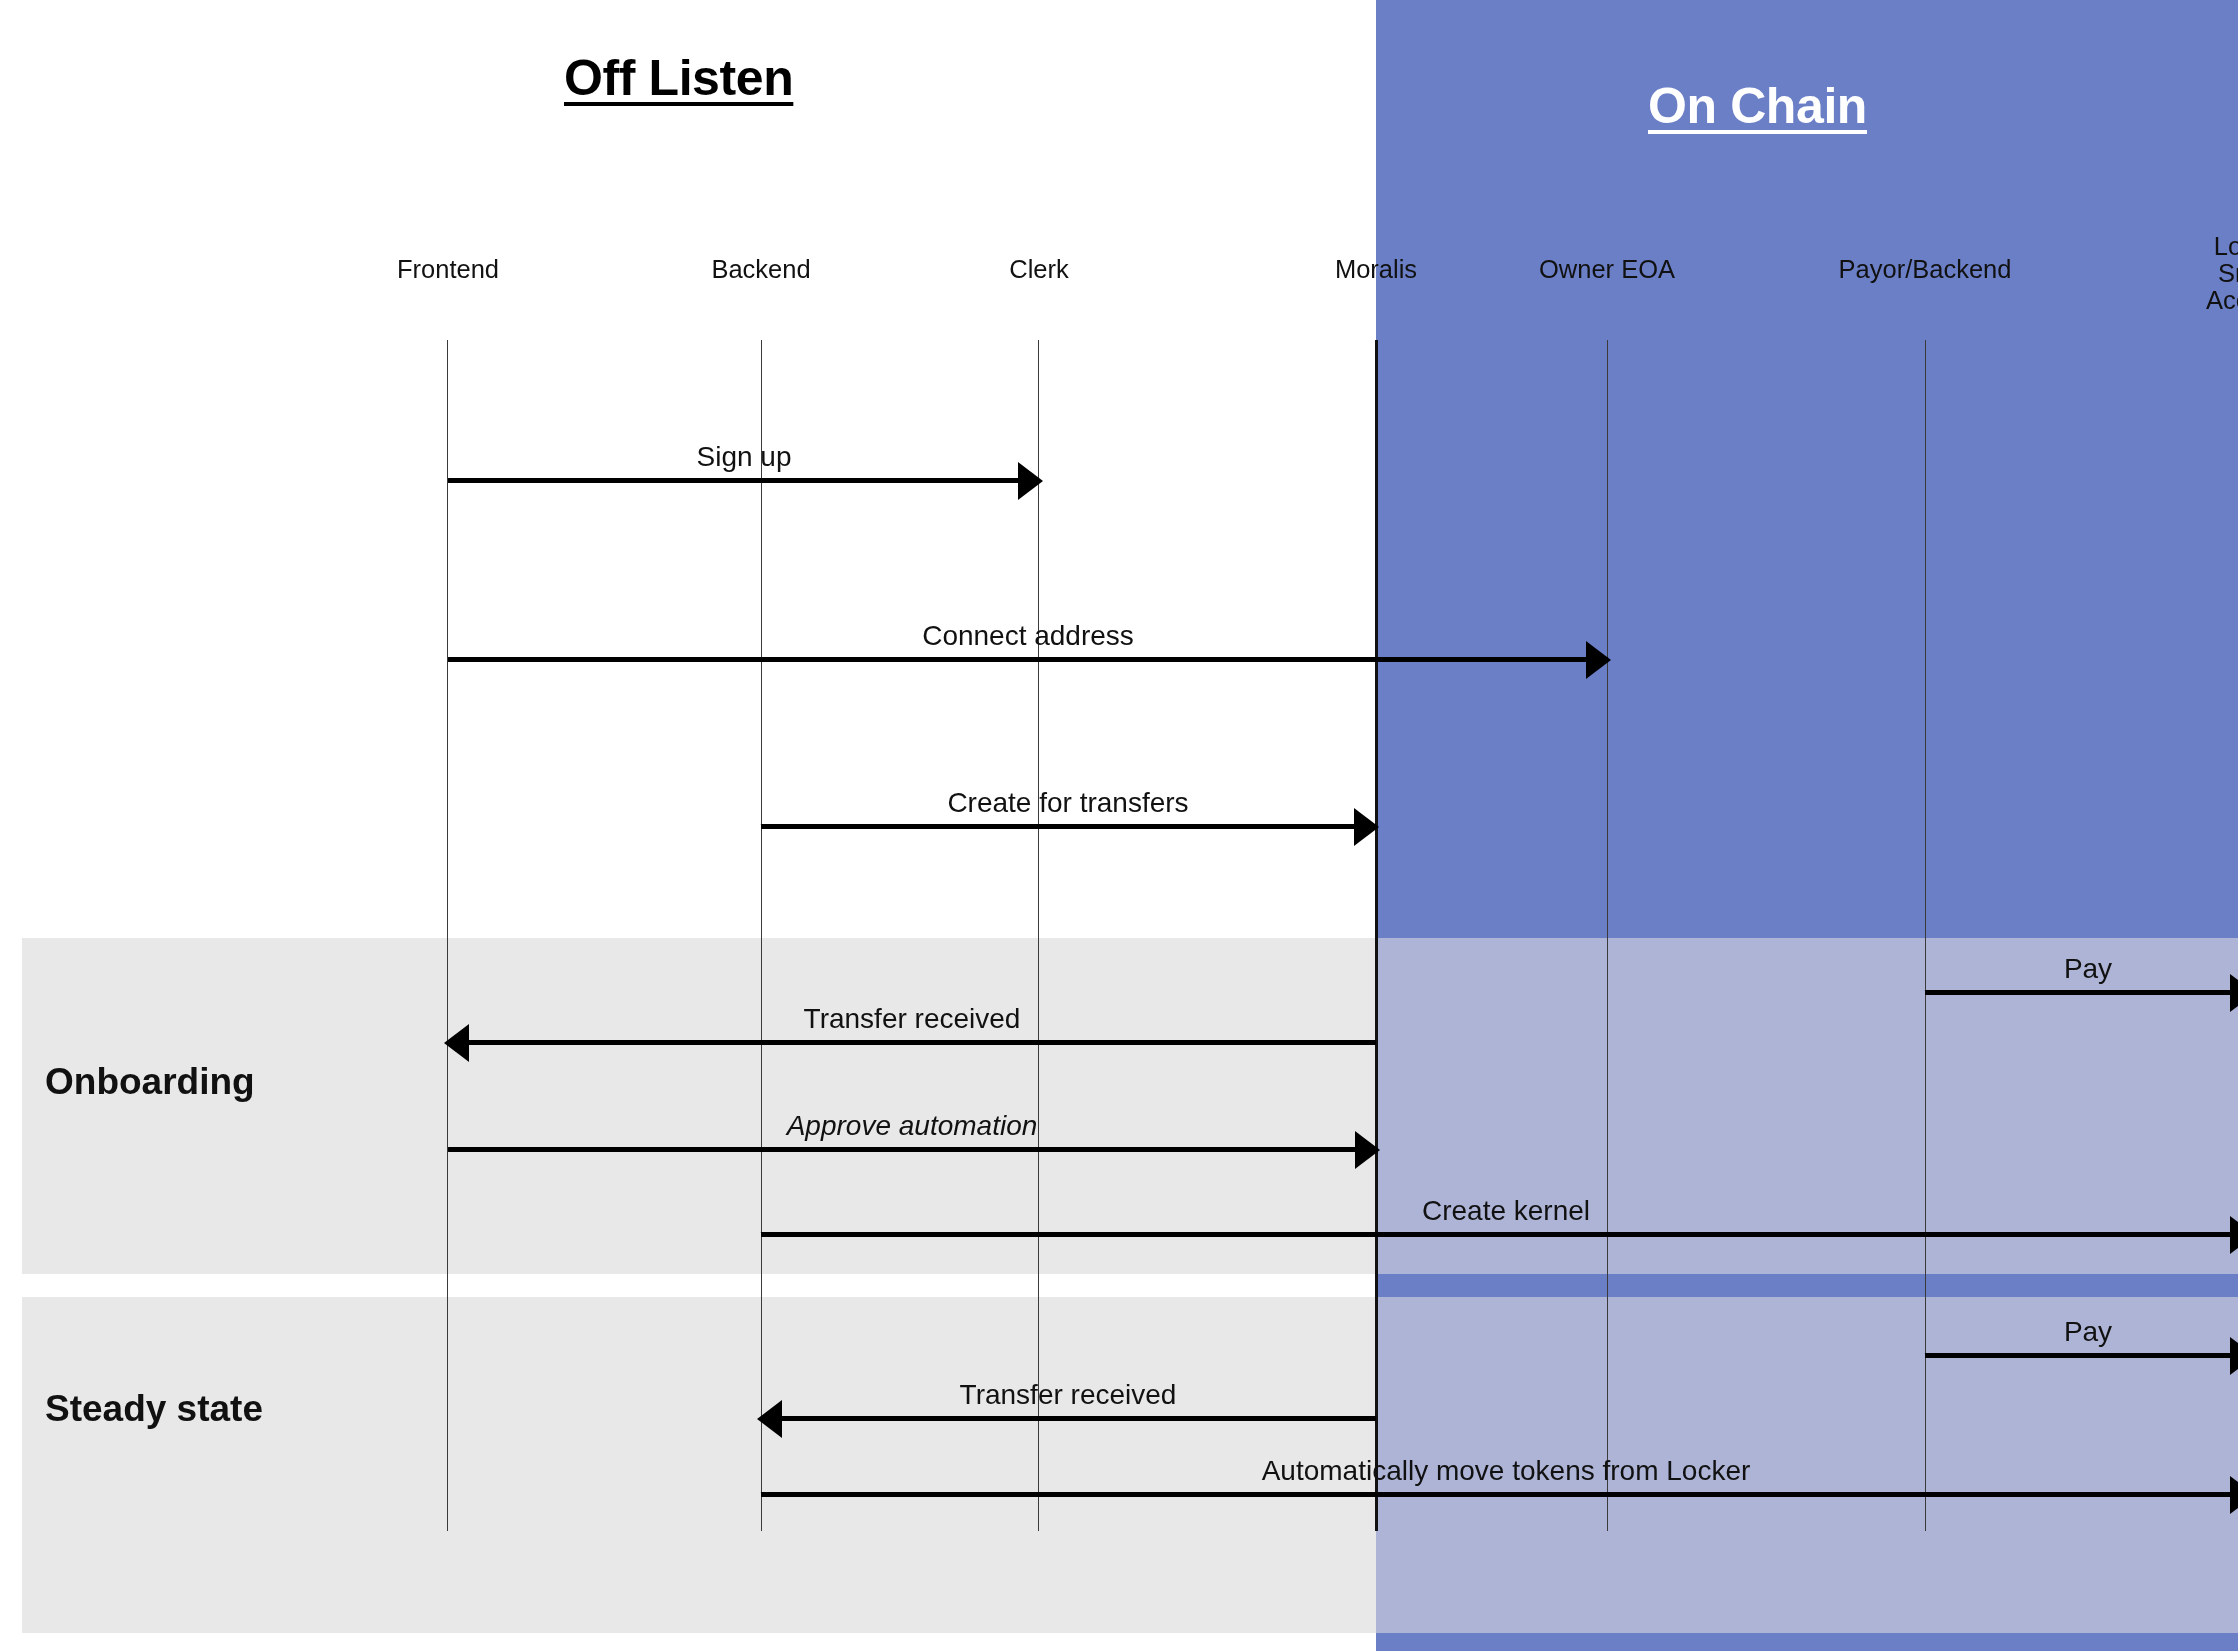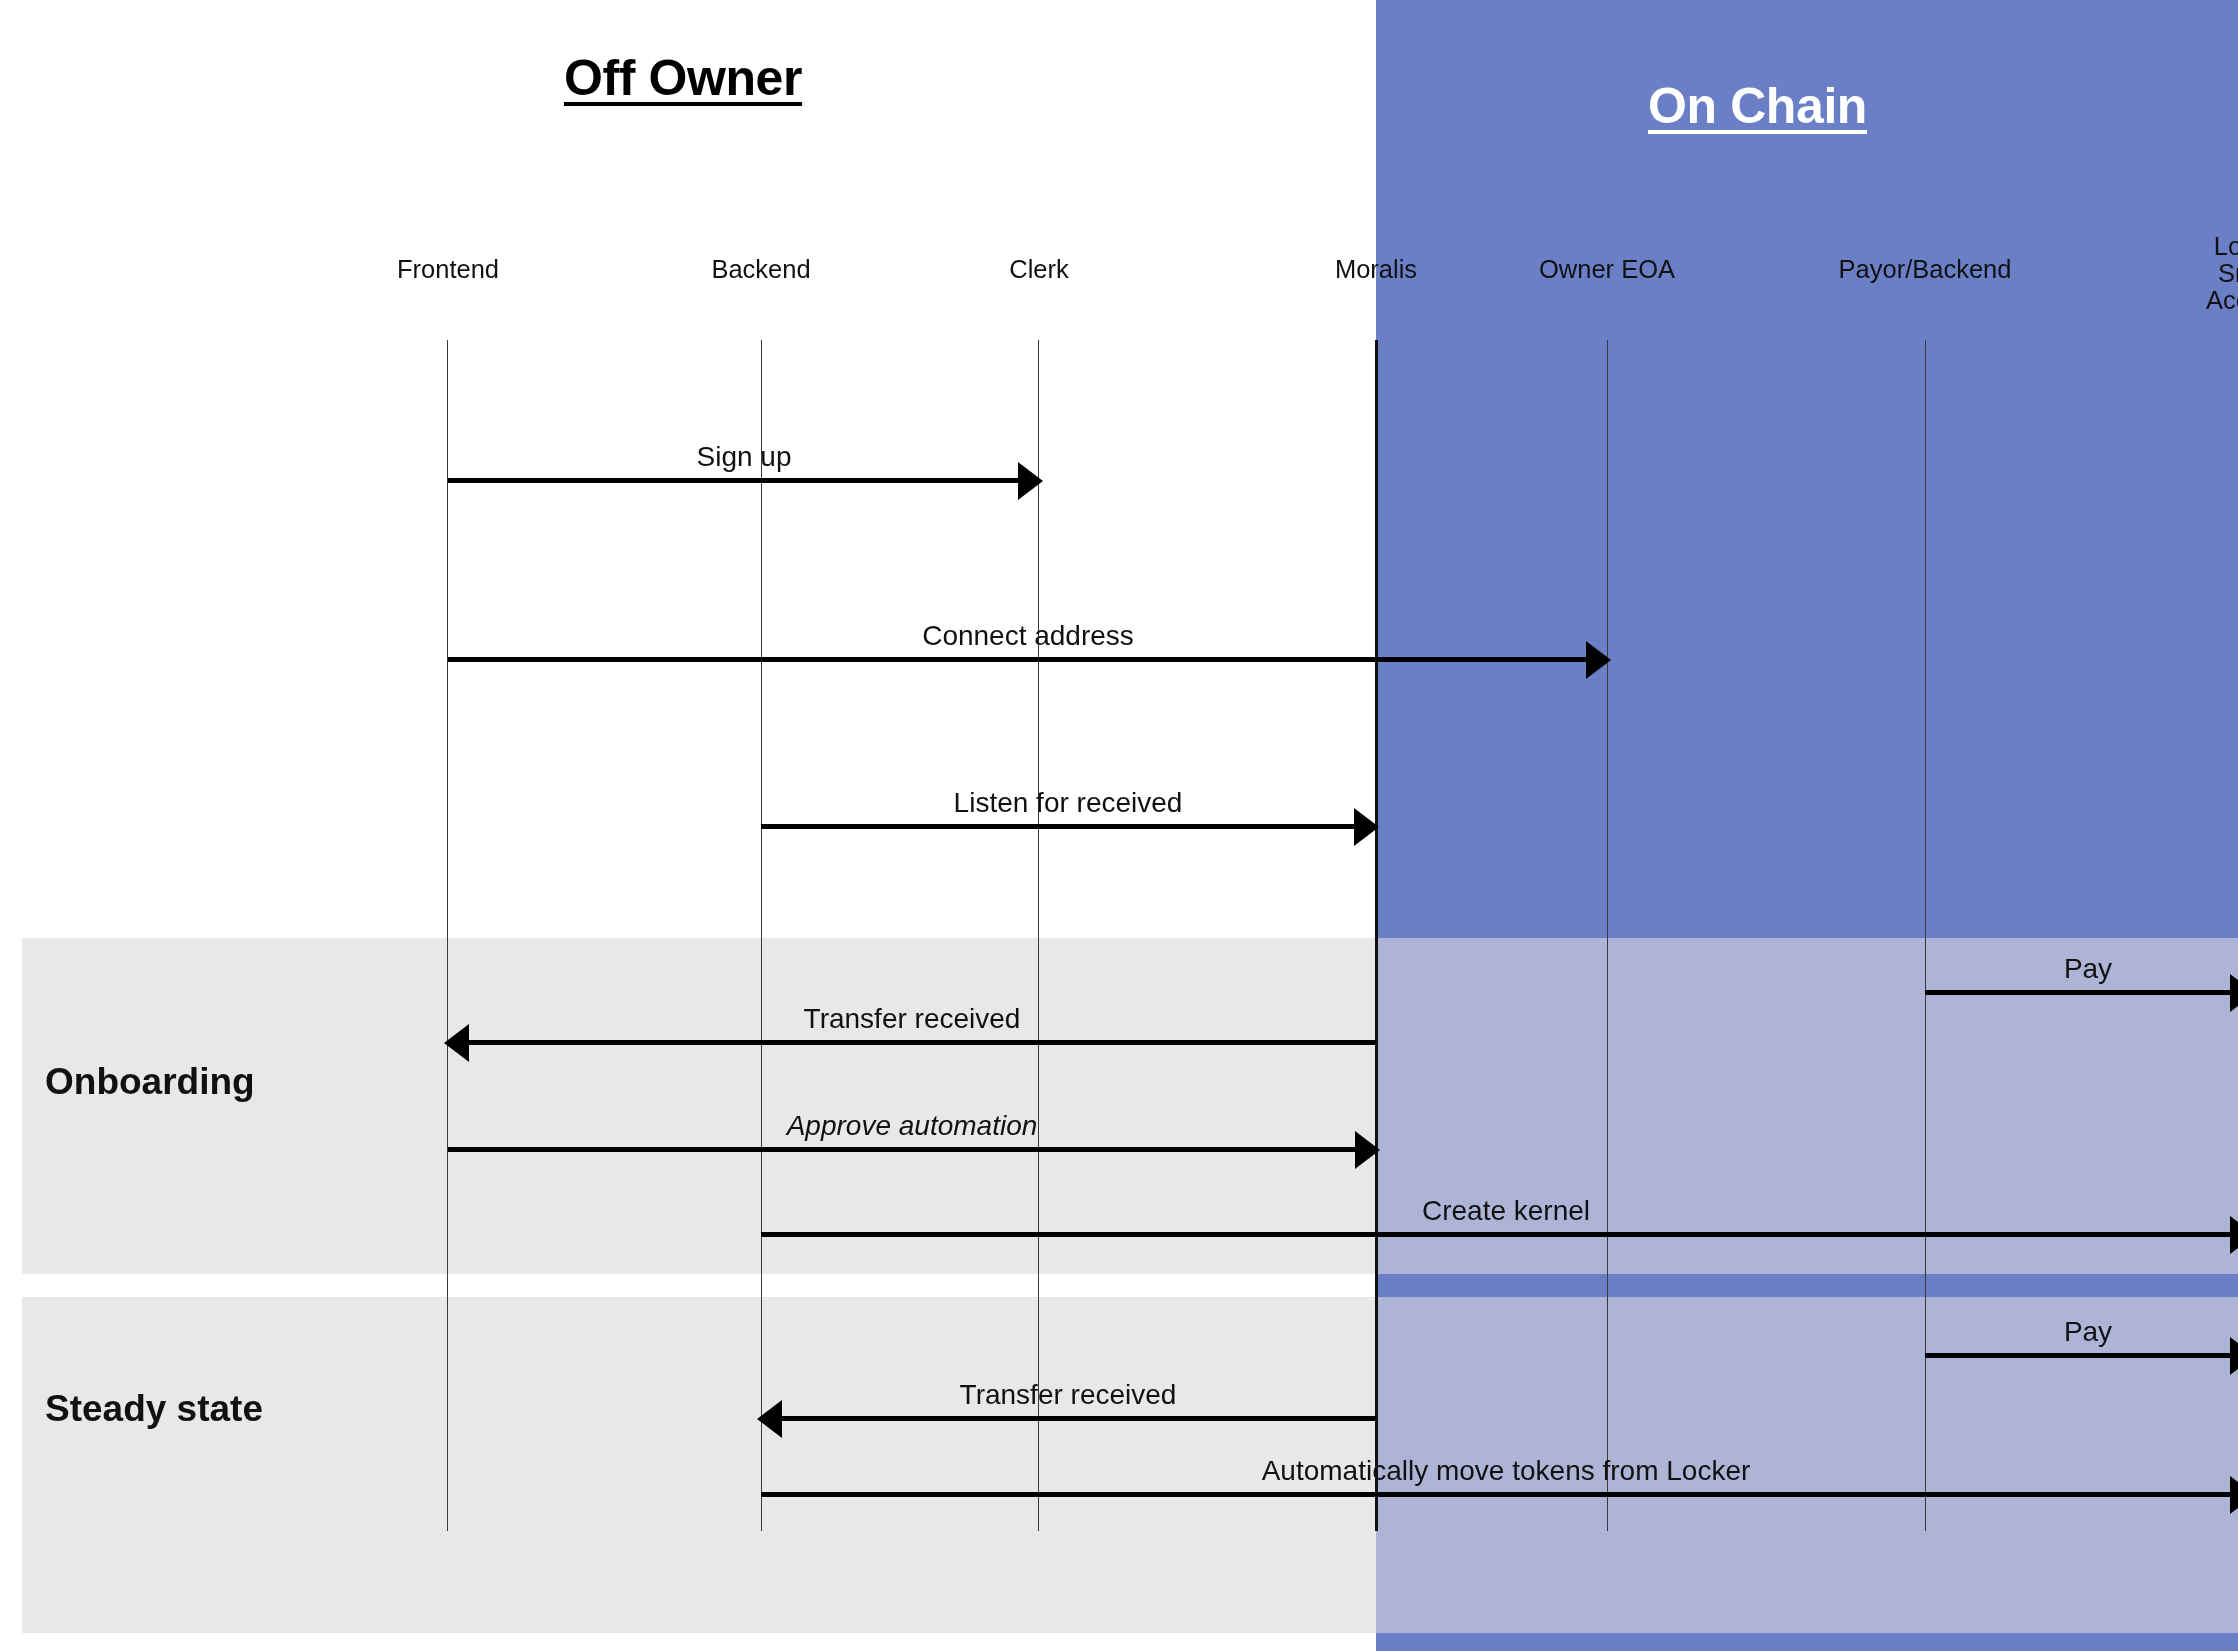--- a/index.html
+++ b/index.html
@@ -47,21 +47,21 @@
 
   <div class="panel-onchain"></div>
 
   <div id="bands-layer">
       <div class="band" style="top: 938px; height: 336px;"></div>
       <div class="band-blue" style="top: 938px; height: 336px;"></div>
       <div class="band" style="top: 1297px; height: 336px;"></div>
       <div class="band-blue" style="top: 1297px; height: 336px;"></div>
     </div>
 
-  <div class="title title-off">Off Owner</div>
+  <div class="title title-off">Off Listen</div>
   <div class="title title-on">On Chain</div>
 
   <div id="band-labels-layer">
       <div class="band-label" style="left: 45px; top: 1061px;">Onboarding</div>
       <div class="band-label" style="left: 45px; top: 1388px;">Steady state</div>
     </div>
   <div id="actors-layer">
       <div class="actor" style="left: 448px; top: 256px;">Frontend</div>
       <div class="actor" style="left: 761px; top: 256px;">Backend</div>
       <div class="actor" style="left: 1039px; top: 256px;">Clerk</div>
@@ -86,21 +86,21 @@
         <div class="label" style="left: 296px;">Sign up</div>
       </div>
       <div class="msg right" style="left: 448px; top: 657px; width: 1160px;">
         <div class="shaft" style="width: 1160px;"></div>
         <div class="head" style="left: 1138px;"></div>
         <div class="label" style="left: 580px;">Connect address</div>
       </div>
       <div class="msg right" style="left: 761px; top: 824px; width: 615px;">
         <div class="shaft" style="width: 615px;"></div>
         <div class="head" style="left: 593px;"></div>
-        <div class="label" style="left: 307px;">Listen for received</div>
+        <div class="label" style="left: 307px;">Create for transfers</div>
       </div>
       <div class="msg right" style="left: 1925px; top: 990px; width: 327px;">
         <div class="shaft" style="width: 327px;"></div>
         <div class="head" style="left: 305px;"></div>
         <div class="label" style="left: 163px;">Pay</div>
       </div>
       <div class="msg left" style="left: 448px; top: 1040px; width: 928px;">
         <div class="shaft" style="width: 928px;"></div>
         <div class="head" style="left: -3.6px;"></div>
         <div class="label" style="left: 464px;">Transfer received</div>

